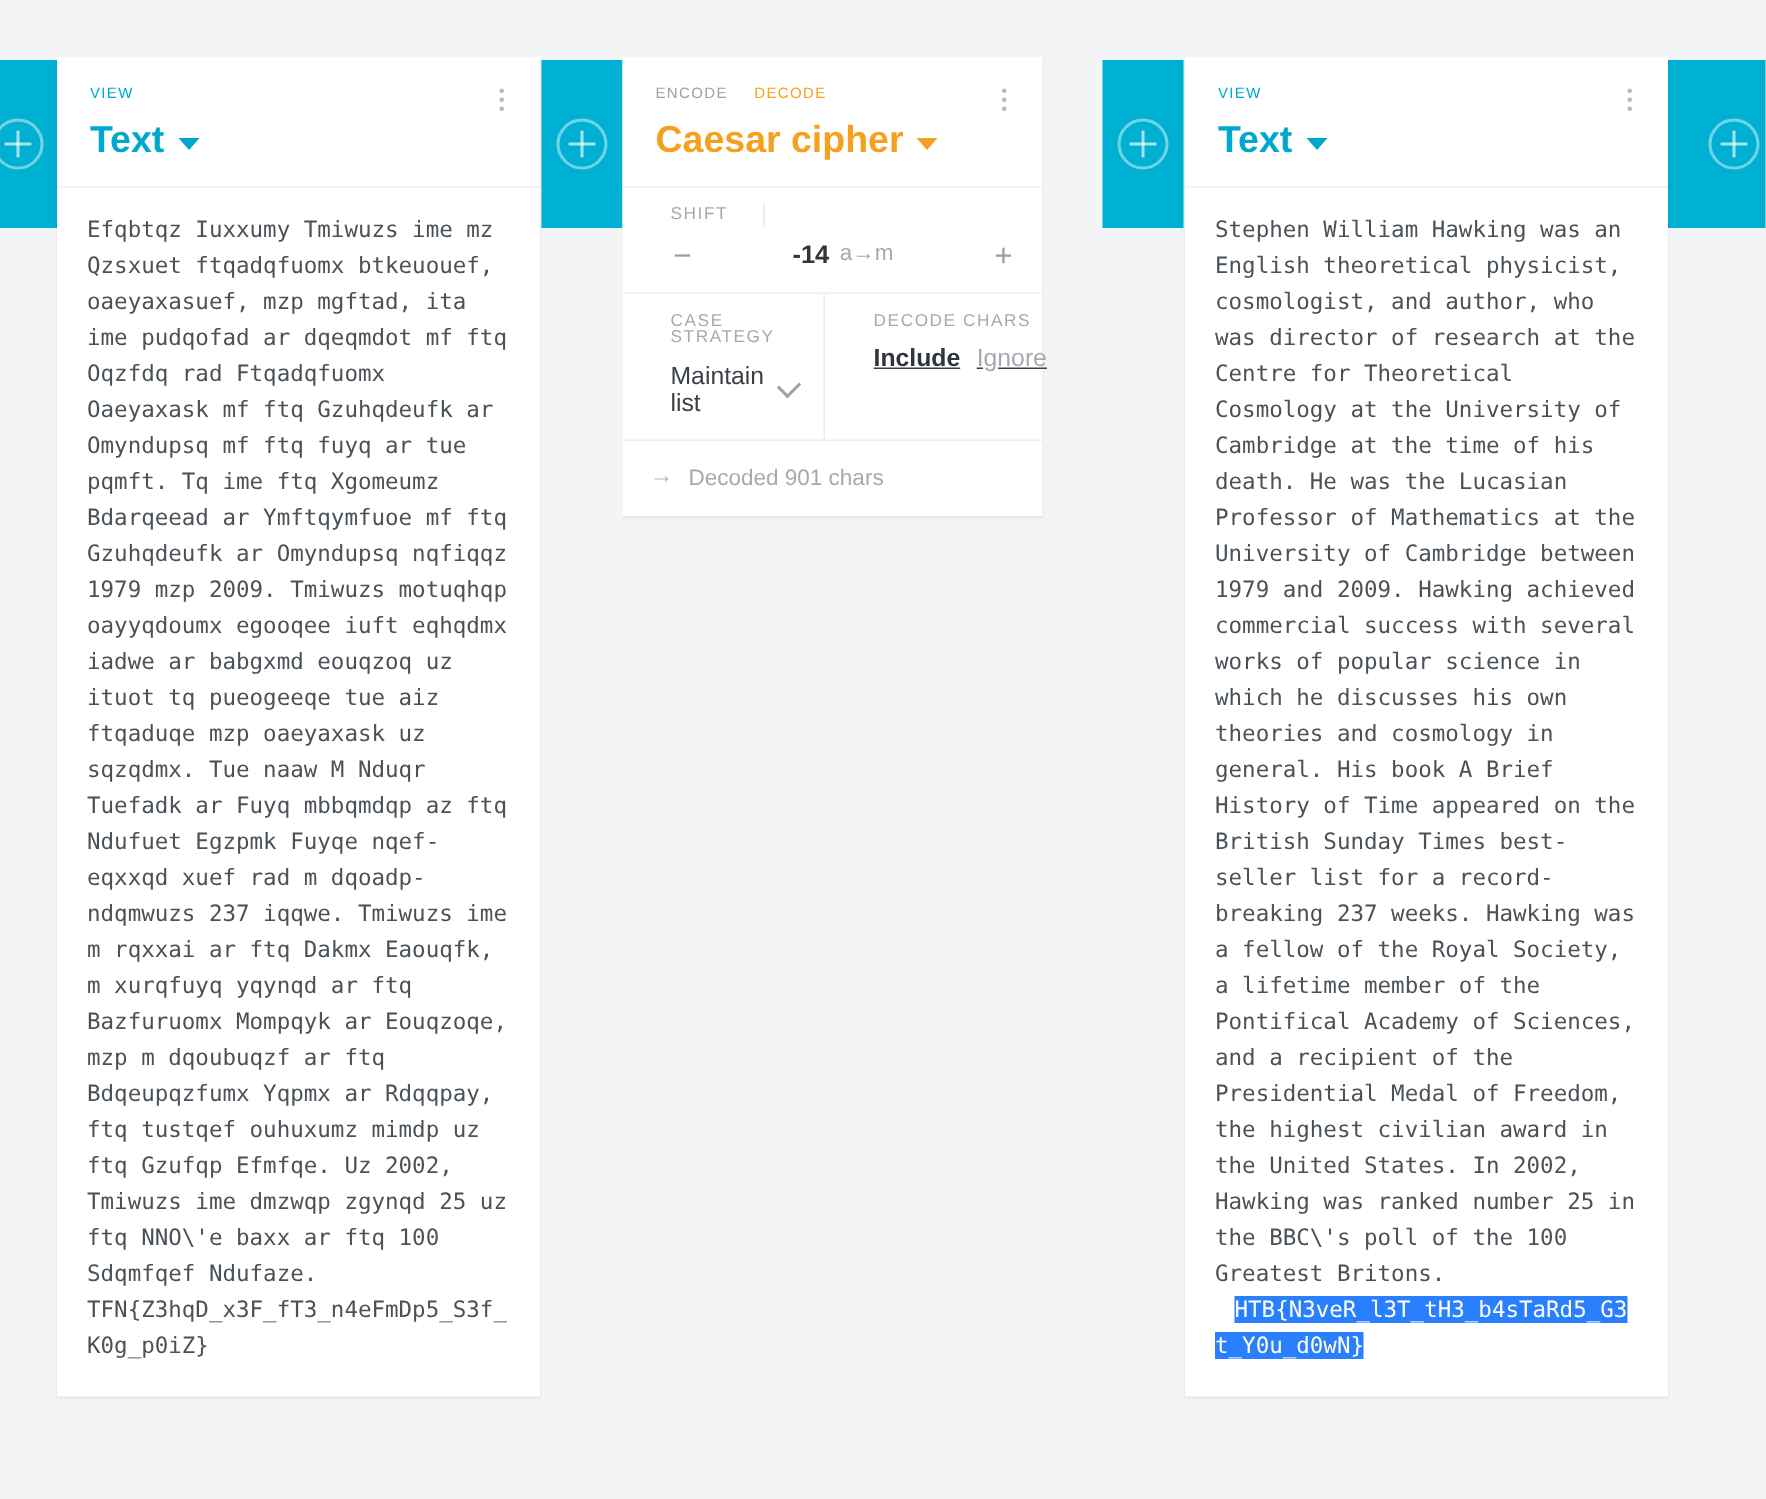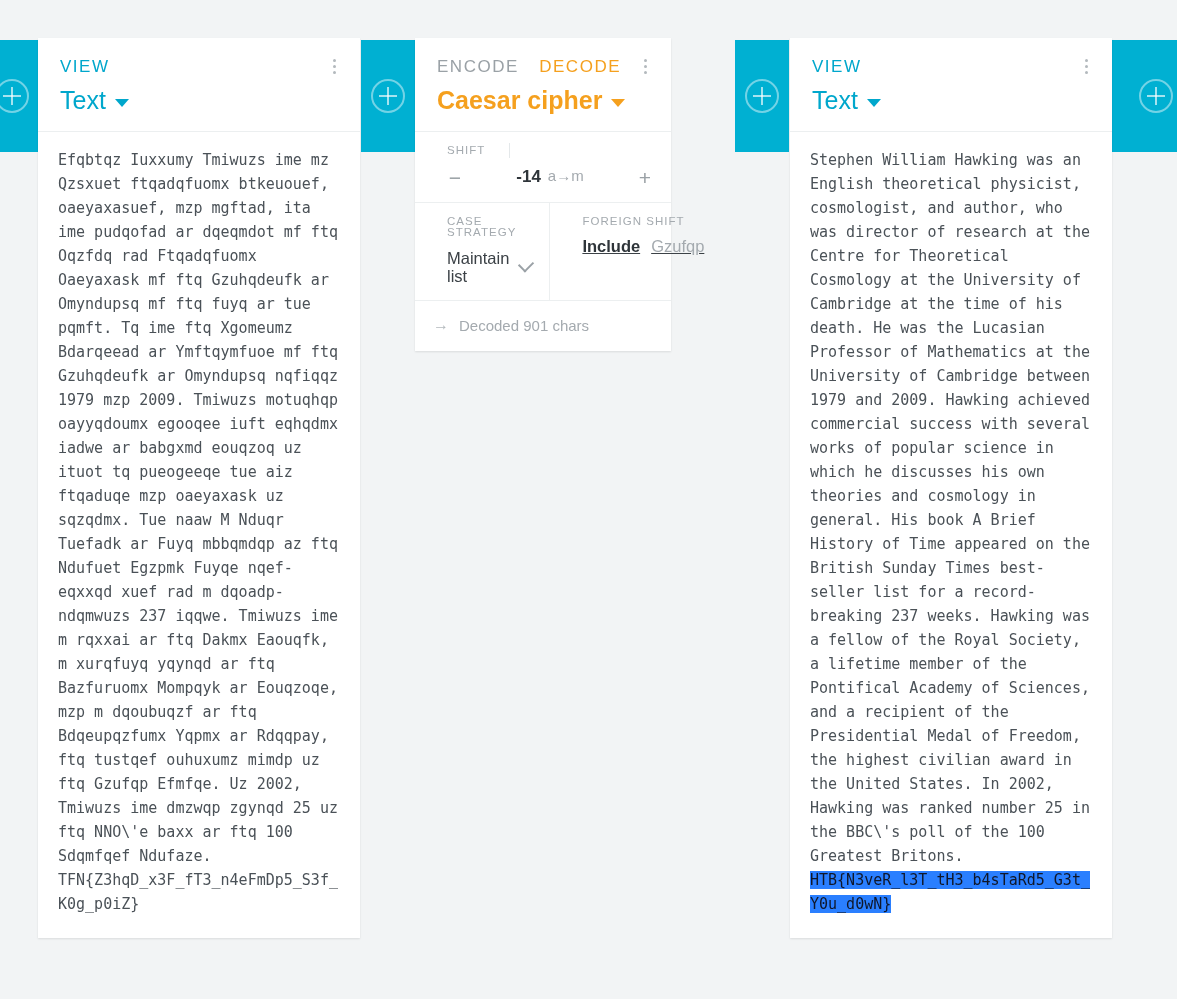--- a/index.html
+++ b/index.html
@@ -63,48 +63,48 @@
     height: 2px; width: 18px;
   }
 
   
   .brick {
     position: absolute;
     background: #ffffff;
     box-shadow: 0 1px 2px rgba(0,0,0,0.10);
   }
   .brick.viewer-left  { left: 38px;  top: 38px; width: 322px; }
-  .brick.encoder      { left: 415px; top: 38px; width: 256px; }
+  .brick.encoder      { left: 415px; top: 38px; width: 280px; }
   .brick.viewer-right { left: 790px; top: 38px; width: 322px; }
 
   .brick-header {
     padding: 20px 22px 18px 22px;
     position: relative;
     min-height: 76px;
     box-sizing: border-box;
   }
   .brick-meta {
-    font-size: 17px;
+    font-size: 10px;
     letter-spacing: 0.09em;
     font-weight: 400;
     margin-bottom: 13px;
     line-height: 1;
   }
   .meta-view { color: #00a7cc; }
   .meta-tab {
     display: inline-block;
     margin-right: 14px;
     cursor: pointer;
   }
   .meta-tab.inactive { color: #9aa1a6; }
   .meta-tab.active    { color: #f5a01e; }
 
   .brick-title {
     font-size: 25px;
-    font-weight: 400;
+    font-weight: 700;
     line-height: 1;
     display: inline-flex;
     align-items: center;
     gap: 9px;
     cursor: pointer;
   }
   .title-view    { color: #00a7cc; }
   .title-encoder { color: #f5a01e; font-weight: 700; }
   .caret {
     width: 0; height: 0;
@@ -142,22 +142,23 @@
     font-size: 15px;
     line-height: 24px;
     color: #4a5157;
     white-space: pre-wrap;
     word-break: break-word;
     margin: 0;
     outline: none;
   }
   .viewer-text mark {
     background: #2a7fff;
-    color: #0f172a;
+    color: #ffffff;
     padding: 0;
+    margin-left: 13px;
   }
 
   
   .setting-row {
     border-top: 1px solid #eceff0;
     display: flex;
   }
   .setting-field {
     flex: 1 1 auto;
     padding: 13px 18px 14px 32px;
@@ -343,25 +344,25 @@
       <div class="setting-field">
         <div class="setting-label">CASE STRATEGY</div>
         <div class="setting-value">
           <span class="select-value">
             <span>Maintain list</span>
             <span class="chev"></span>
           </span>
         </div>
       </div>
       <div class="setting-field">
-        <div class="setting-label">FOREIGN SHIFT</div>
+        <div class="setting-label">DECODE CHARS</div>
         <div class="setting-value">
           <span class="toggle-group">
             <span class="toggle-opt on">Include</span>
-            <span class="toggle-opt">Gzufqp</span>
+            <span class="toggle-opt">Ignore</span>
           </span>
         </div>
       </div>
     </div>
 
     <div class="status-row">
       <span class="status-arrow">→</span>
       <span>Decoded 901 chars</span>
     </div>
   </div>

